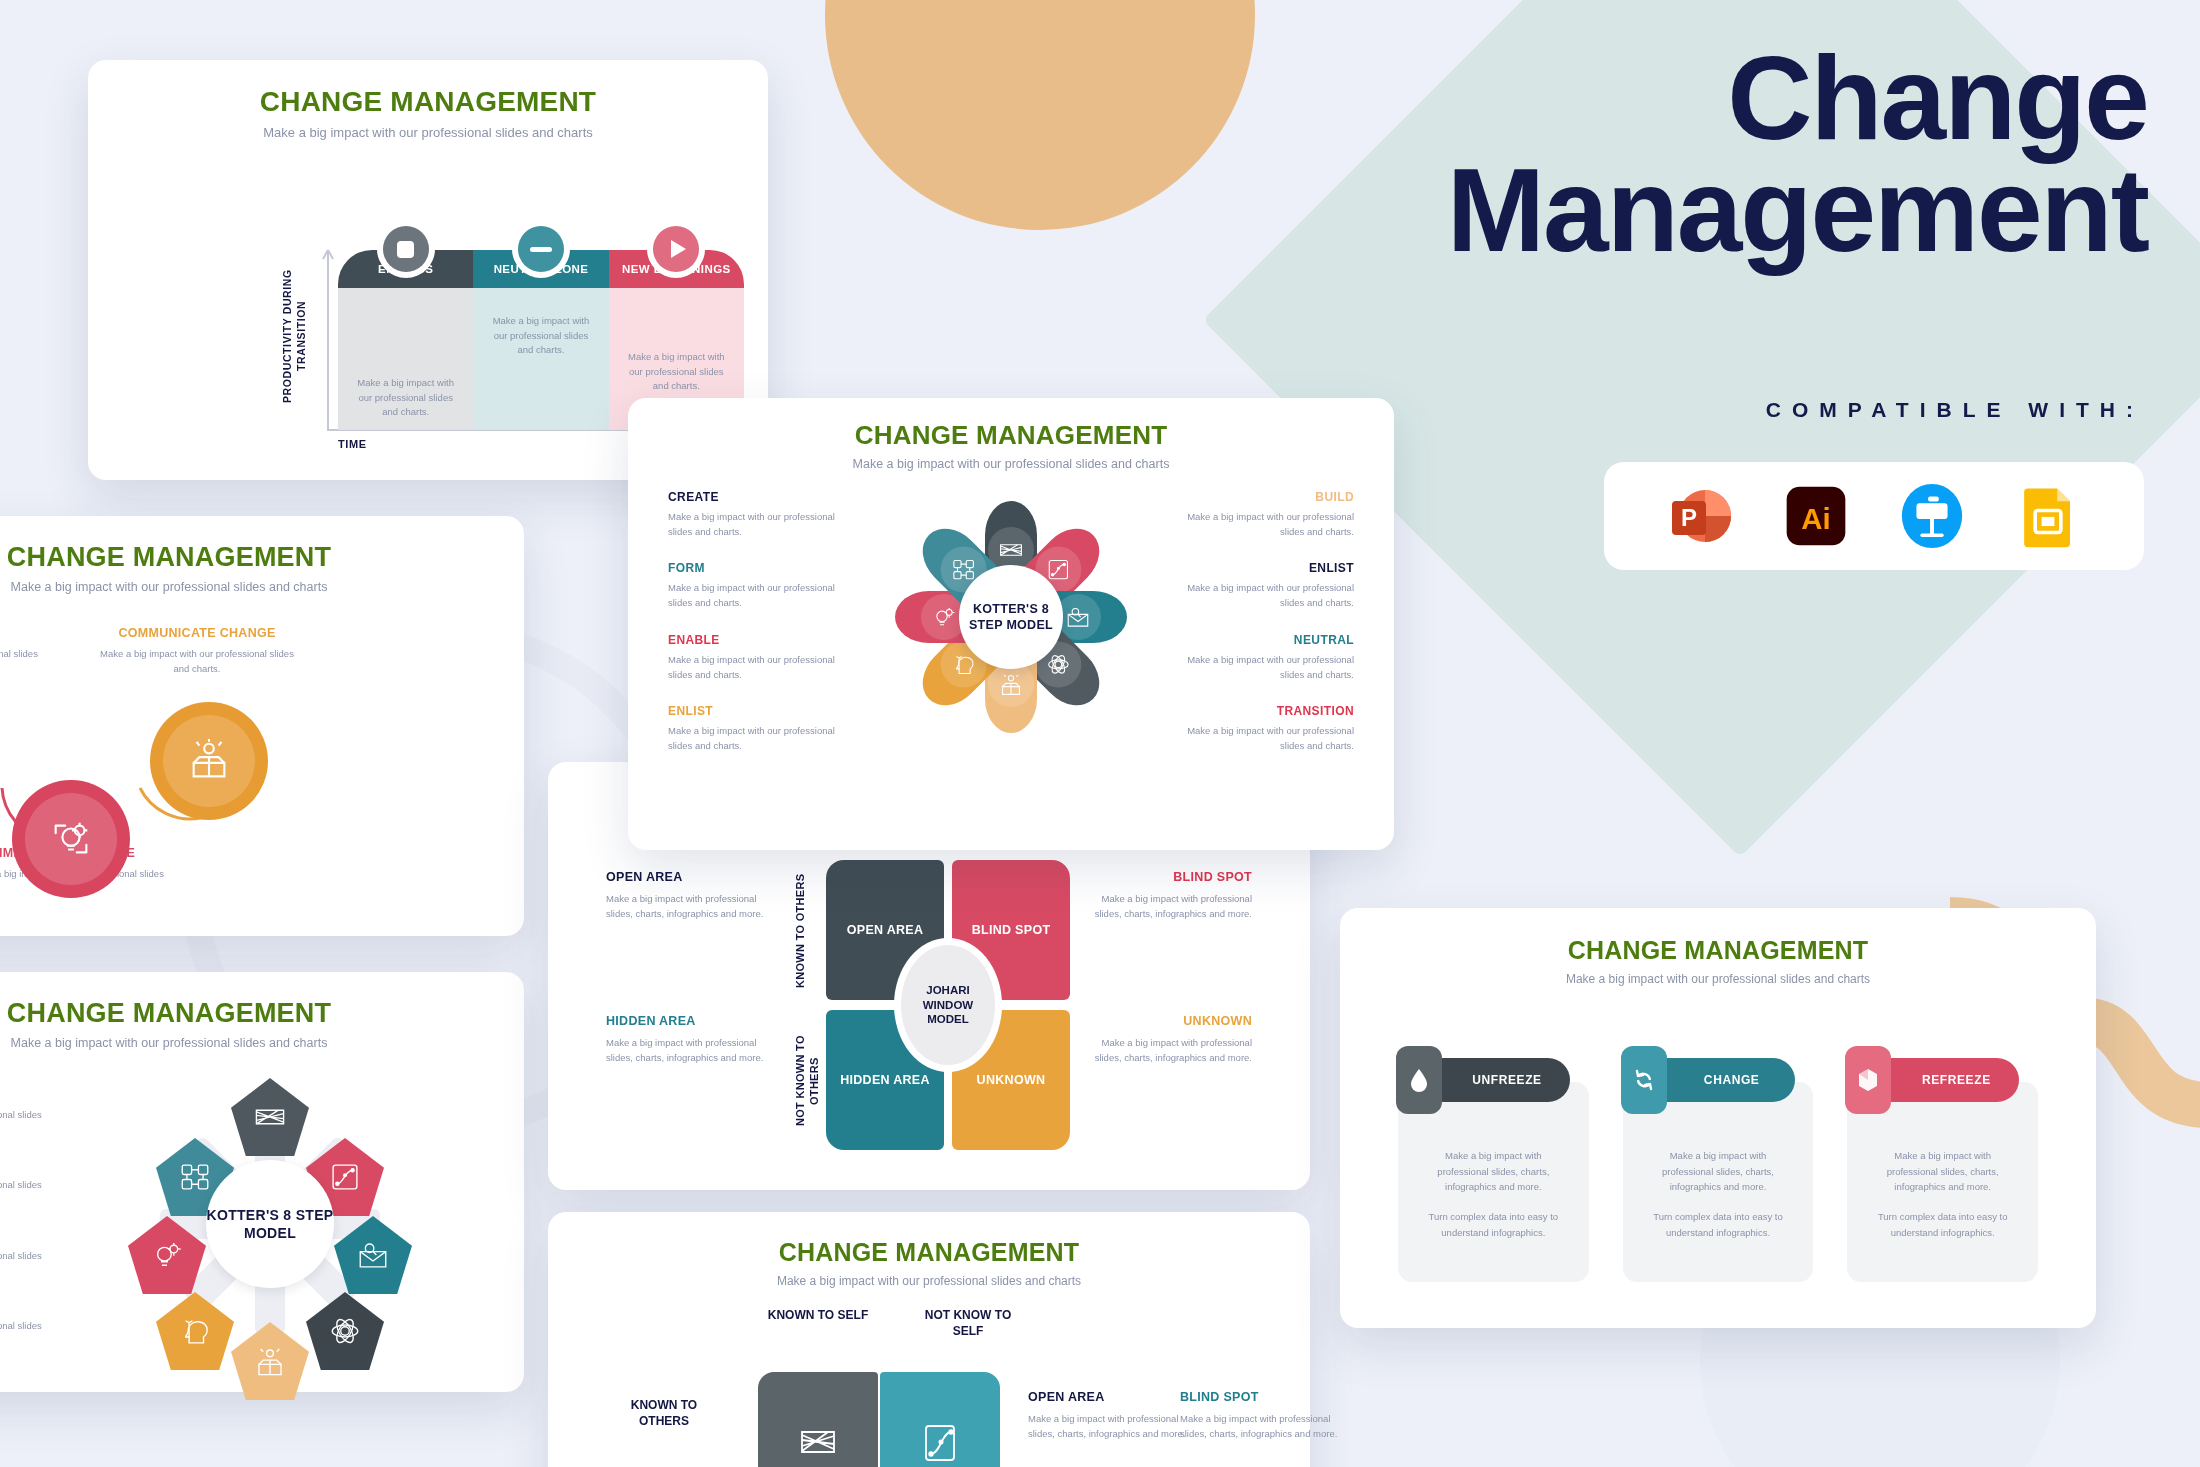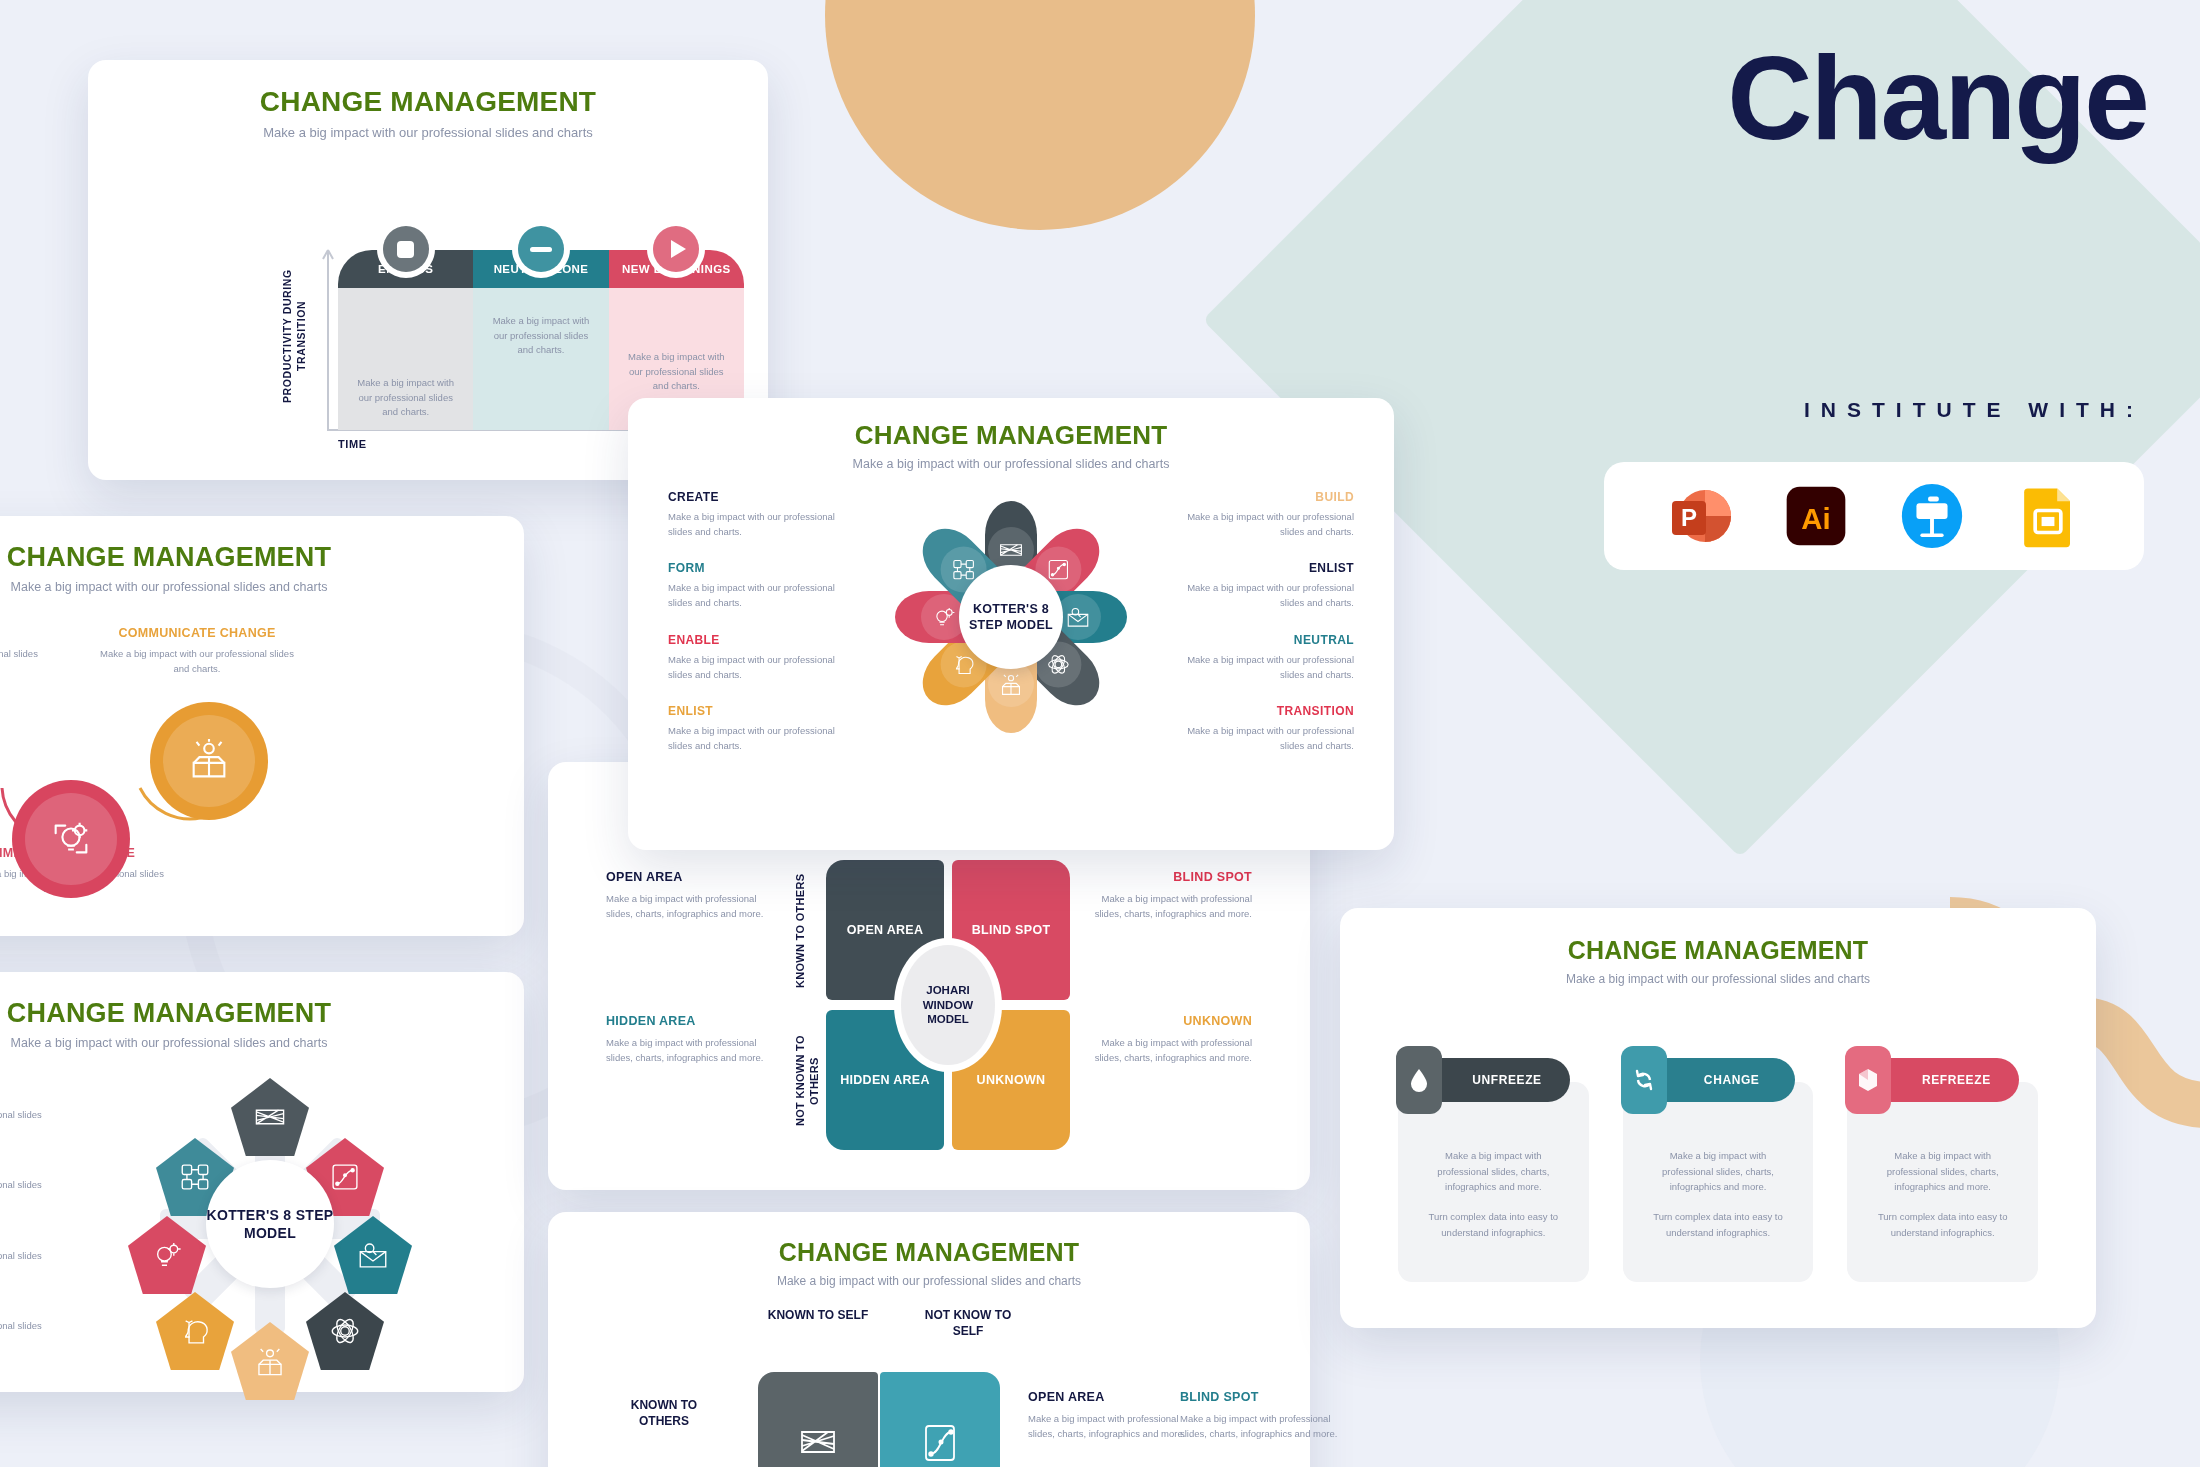--- a/index.html
+++ b/index.html
@@ -272,22 +272,23 @@
   <div class="bg-circle-orange"></div>
   <div class="bg-teal-diamond"></div>
   <div class="bg-soft-circle"></div>
   <div class="bg-soft-circle2"></div>
   <svg class="bg-wave" viewBox="0 0 260 260">
     <path d="M 0 40 C 95 40 65 140 130 140 C 195 140 175 225 260 225" stroke="#ebc79b" stroke-width="46" fill="none" stroke-linecap="round"></path>
   </svg>
 
   <div class="headline">
     <div>Change</div>
-  </div>
-  <div class="compat-label">INSTITUTE WITH:</div>
+    <div>Management</div>
+  </div>
+  <div class="compat-label">COMPATIBLE WITH:</div>
   <div class="compat-box">
     <div class="appicon">
       <svg viewBox="0 0 72 72" width="72" height="72">
         <circle cx="41" cy="36" r="26" fill="#ed6c47"></circle>
         <path d="M41 10 a26 26 0 0 1 0 52 z" fill="#ff8f6b"></path>
         <path d="M41 36 h26 a26 26 0 0 1 -26 26 z" fill="#d35230"></path>
         <rect x="8" y="21" width="34" height="34" rx="4" fill="#c43e1c"></rect>
         <text x="25" y="46" font-size="24" font-weight="bold" fill="#fff" text-anchor="middle" font-family="Liberation Sans, sans-serif">P</text>
       </svg>
     </div>

